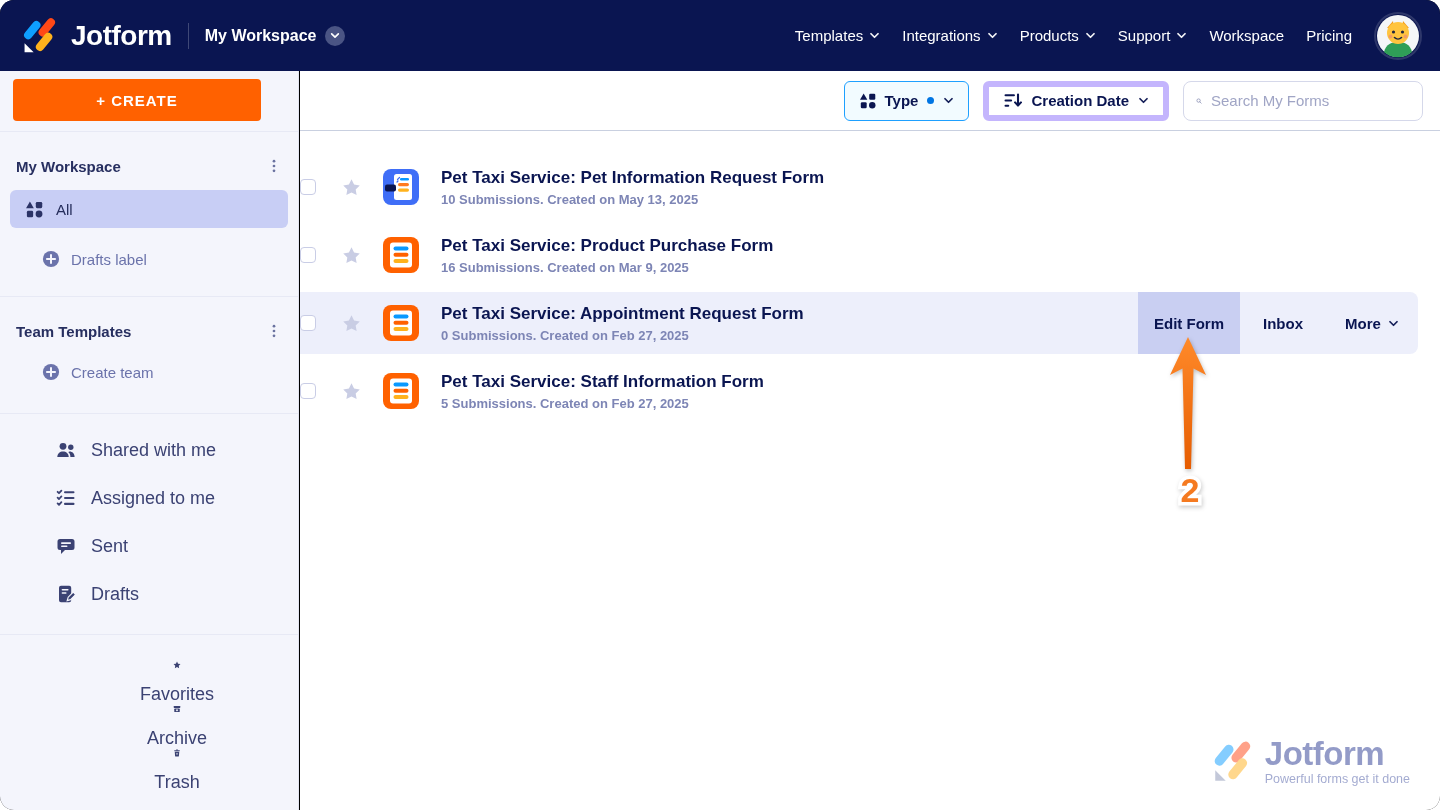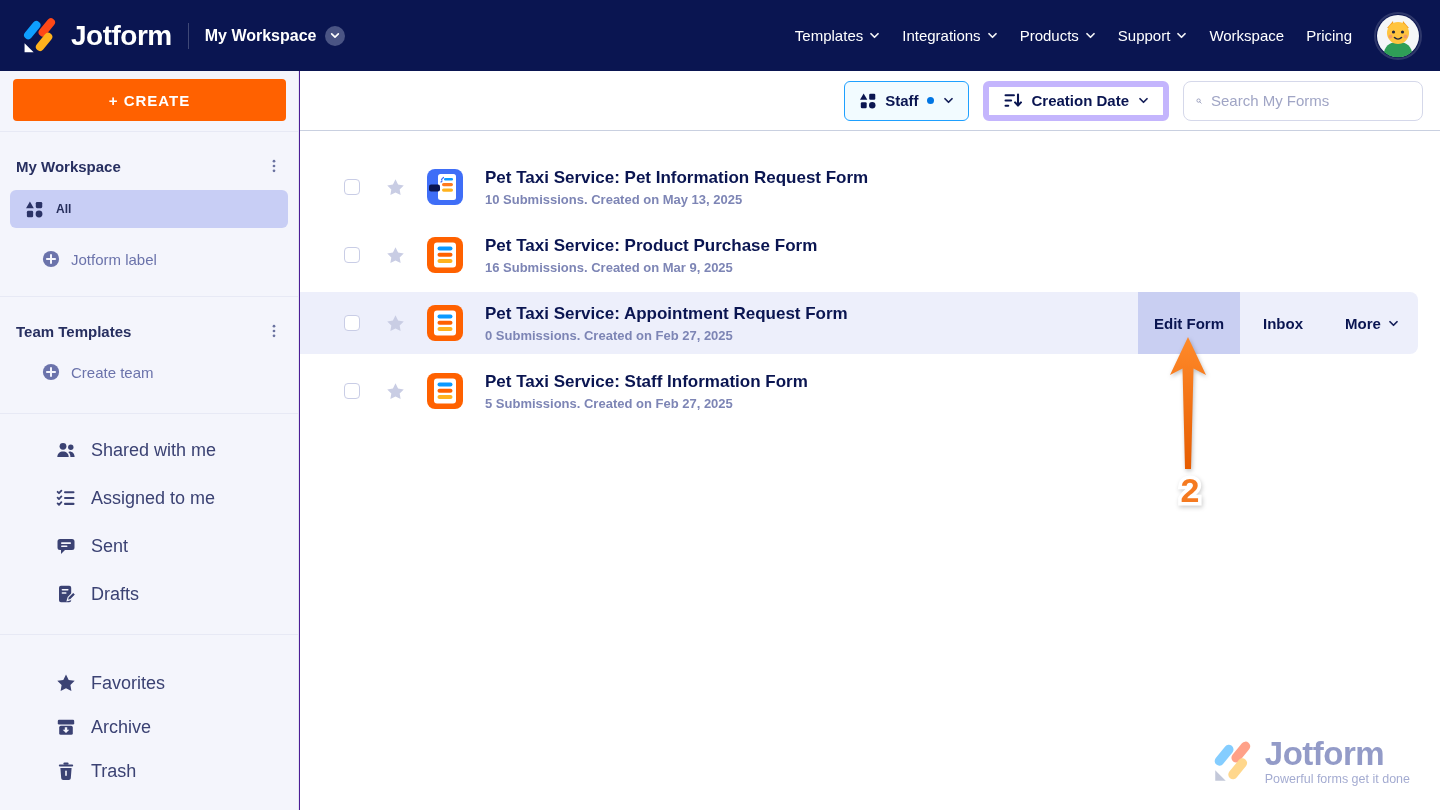--- a/index.html
+++ b/index.html
@@ -1,18 +1,18 @@
 <!DOCTYPE html>
 <html><head>
 <meta charset="utf-8">
 <style>
   * { margin:0; padding:0; box-sizing:border-box; }
   html,body { width:1440px; height:810px; }
   body { font-family:"Liberation Sans", sans-serif; background:#fff; }
-  .app { position:relative; width:1440px; height:810px; overflow:hidden; background:#4c1d95; }
+  .app { position:relative; width:1440px; height:810px; overflow:hidden; background:#000000;border-radius:14px; }
 
   
   .header { position:absolute; top:0; left:0; right:0; height:71px; background:#0a1551;
             display:flex; align-items:center; padding:0 20px; color:#fff; }
   .logo-wrap { display:flex; align-items:center; gap:11px; }
   .logo-text { font-size:28px; font-weight:bold; letter-spacing:-0.5px; }
   .hdr-divider { width:1px; height:26px; background:rgba(255,255,255,.22); margin:0 16px; }
   .ws-switch { display:flex; align-items:center; gap:9px; cursor:pointer; }
   .ws-label { font-size:16px; font-weight:bold; }
   .ws-chev { width:20px; height:20px; border-radius:50%; background:#4a5484; display:flex;
@@ -20,58 +20,58 @@
   .hdr-spacer { flex:1; }
   .hdr-nav { display:flex; align-items:center; gap:22px; margin-right:24px; }
   .hdr-nav-item { display:flex; align-items:center; gap:6px; font-size:15px; color:#fff; cursor:pointer; }
   .chev { color:inherit; opacity:.95; }
   .avatar { width:44px; height:44px; border-radius:50%; overflow:hidden; cursor:pointer;
             box-shadow:0 0 0 2px rgba(255,255,255,.15); }
 
   
   .sidebar { position:absolute; top:71px; left:0; width:299px; bottom:0; background:#f4f5fc;
              border-right:1px solid #e3e5f2; }
-  .create-btn { display:block; margin:8px 13px 0; width:273px; height:42px; background:#ff6100;
+  .create-btn { display:block; margin:8px 13px 0; width:248px; height:42px; background:#ff6100;
                 border:none; border-radius:4px; color:#fff; font-family:inherit; font-size:15px;
                 font-weight:bold; letter-spacing:1px; cursor:pointer; }
   .side-divider { border-top:1px solid #e7e9f5; }
   .sd-1 { margin-top:10px; } .sd-2 { margin-top:28px; } .sd-3 { margin-top:32px; } .sd-4 { margin-top:16px; }
   .side-title { display:flex; justify-content:space-between; align-items:center; padding:0 14px 0 16px; margin-top:24px; }
   .side-title-text { font-size:15px; font-weight:bold; color:#272f60; }
   .kebab { color:#6a72a0; cursor:pointer; padding:2px; }
   .all-item { margin:14px 10px 0; height:38px; border-radius:6px; background:#c8cef5;
               display:flex; align-items:center; gap:13px; padding:0 15px; cursor:pointer; color:#2b3366; }
-  .all-label { font-size:12px; font-weight:bold; color:#252d5b; }
+  .all-label { font-size:15px; font-weight:normal; color:#252d5b; }
   .create-link { display:flex; align-items:center; gap:11px; padding-left:42px; margin-top:22px;
                  color:#6b73ab; font-size:15px; cursor:pointer; }
   .side-link { display:flex; align-items:center; gap:15px; padding-left:56px; height:48px;
                color:#3b4273; font-size:18px; cursor:pointer; }
   .side-links { margin-top:12px; }
   .bottom-links { margin-top:26px; }
-  .bottom-links .side-link { height:44px; }
+  .bottom-links .side-link { height:44px;flex-direction:column; }
   .side-link .lbl, .create-link .lbl { color:inherit; }
 
   
   .main { position:absolute; top:71px; left:300px; right:0; bottom:0; background:#fff; }
   .toolbar { height:60px; display:flex; align-items:center; justify-content:flex-end; gap:14px;
              padding-right:17px; border-bottom:1px solid #c9d0e0; }
   .tb-btn { display:flex; align-items:center; gap:9px; height:40px; border-radius:6px;
             background:#fff; border:6px solid #c4b5fd; padding:0 14px; cursor:pointer;
             font-size:15px; font-weight:bold; color:#0a1551; font-family:inherit; }
   .tb-type { border:1.5px solid #1ea0ff; background:#f2fbff; }
   .blue-dot { width:7px; height:7px; border-radius:50%; background:#0075e3; }
   .searchbox { display:flex; align-items:center; gap:9px; width:240px; height:40px;
                border:1px solid #d5d8ea; border-radius:8px; background:#fff; padding:0 12px; }
   .searchbox input { border:none; outline:none; flex:1; font-size:15px; color:#0a1551;
                      font-family:inherit; background:transparent; }
   .searchbox input::placeholder { color:#a0a5c5; }
 
   .list { margin-top:25px; }
   .row { position:relative; display:flex; align-items:center; height:62px; margin-bottom:6px;
-         width:calc(100% - 22px); border-radius:0 8px 8px 0; padding-left:44px; }
+         width:calc(100% - 22px); border-radius:0 8px 8px 0; }
   .row.hovered { background:#edeffb; }
   .checkbox { width:16px; height:16px; border:1.5px solid #c9cde6; border-radius:4px;
               background:#fff; margin-right:26px; cursor:pointer; flex:none; }
   .row-star { color:#c9cde4; margin-right:22px; cursor:pointer; display:flex; flex:none; }
   .form-icon { margin-right:22px; flex:none; display:flex; }
   .row-text { display:flex; flex-direction:column; gap:4px; min-width:0; }
   .row-title { font-size:17px; font-weight:bold; color:#0a1551; }
   .row-meta { font-size:13px; font-weight:bold; color:#7d85b5; }
   .row-actions { position:absolute; right:0; top:0; bottom:0; display:flex; border-radius:0 8px 8px 0; overflow:hidden;justify-content:flex-end; }
   .act { display:flex; align-items:center; justify-content:center; gap:7px; font-size:15px;
@@ -256,21 +256,21 @@
     <div class="all-item">
       <svg width="18" height="18" viewBox="0 0 19 19" style="color:#2b3366">
           <use href="#i-grid"></use>
         </svg>
       <span class="all-label">All</span>
     </div>
     <div class="create-link">
       <svg width="18" height="18" viewBox="0 0 20 20" style="color:#6b73ab">
           <use href="#i-plus"></use>
         </svg>
-      <span class="lbl">Jotform label</span>
+      <span class="lbl">Drafts label</span>
     </div>
     <div class="side-divider sd-2"></div>
 
     <div class="side-title">
       <span class="side-title-text">Team Templates</span>
       <span class="kebab">
           <svg width="16" height="16" viewBox="0 0 20 20">
             <use href="#i-kebab"></use>
           </svg>
         </span>
@@ -332,21 +332,21 @@
       </div>
     </div>
   </div>
 
   <div class="main">
     <div class="toolbar">
       <button class="tb-btn tb-type">
         <svg width="17" height="17" viewBox="0 0 19 19" style="color:#0a1551">
             <use href="#i-grid"></use>
           </svg>
-        <span>Staff</span>
+        <span>Type</span>
         <span class="blue-dot"></span>
         <svg class="chev" width="11" height="7" viewBox="0 0 12 8" style="color:#0a1551">
             <use href="#i-chev"></use>
           </svg>
       </button>
       <button class="tb-btn">
         <svg width="19" height="19" viewBox="0 0 20 20" style="color:#0a1551">
             <use href="#i-sort"></use>
           </svg>
         <span>Creation Date</span>

